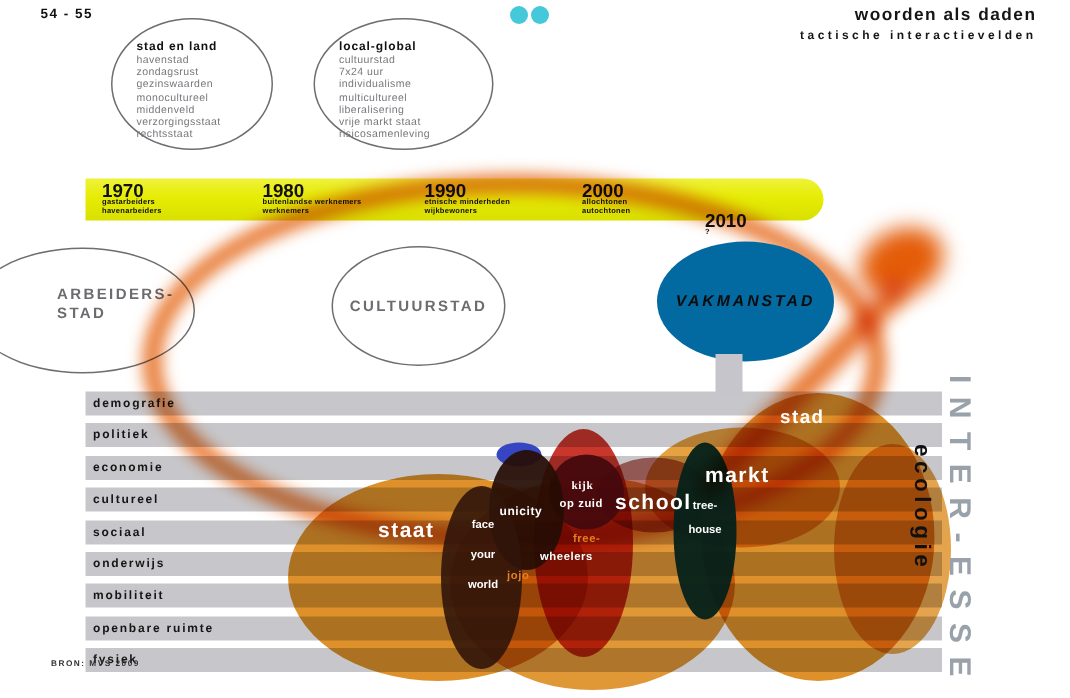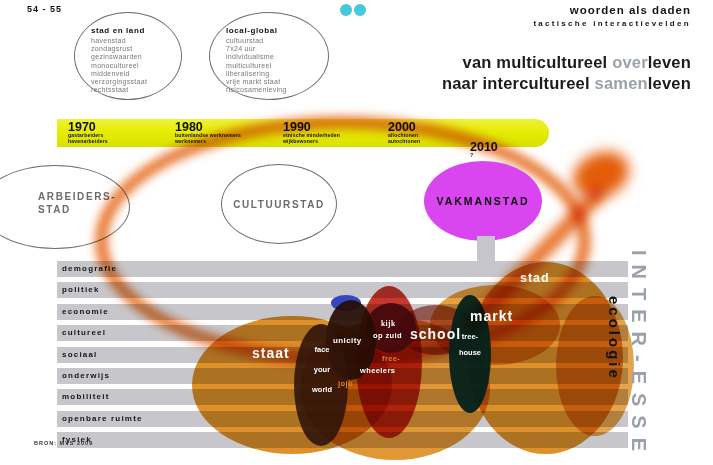--- a/index.html
+++ b/index.html
@@ -29,22 +29,22 @@
   .timeline{left:57px;top:119px;width:492px;height:28px;z-index:1;
             background:linear-gradient(180deg,#eef23a 0%,#e6ec04 45%,#d9e000 100%);
             border-radius:0 14px 14px 0;}
   .ygroup{position:absolute;top:2px;color:#111;}
   .ygroup .yr{font-size:12.5px;font-weight:bold;line-height:12px;}
   .ygroup .ysub{font-size:5px;font-weight:bold;line-height:5.8px;letter-spacing:.2px;}
 
   
   .city-outline{position:absolute;background:#fff;border:1.6px solid #6e6e72;border-radius:50%;z-index:2;}
   .city-label{color:#6b6c70;font-weight:bold;font-size:10px;letter-spacing:1.6px;}
-  .vakman{left:424px;top:161px;width:118px;height:80px;background:#d946ef;border-radius:50%;z-index:4;
-          display:flex;align-items:center;justify-content:center;}
+  .vakman{left:438px;top:161px;width:118px;height:80px;background:#0369a1;border-radius:50%;z-index:4;
+          display:flex;align-items:center;justify-content:center;font-style:italic;}
   .vakman span{color:#0c0c0c;font-weight:bold;font-size:10.5px;letter-spacing:2px;}
   .stem{left:477px;top:236px;width:18px;height:28px;background:#c5c5cb;z-index:4;}
 
   
   .ring{left:95px;top:116px;width:470px;height:224px;border-radius:50%;z-index:3;
         border:13px solid rgba(228,92,8,.8);filter:blur(5px);}
   .arrow-shaft{left:438px;top:252px;width:194px;height:15px;border-radius:8px;background:#e45c08;
                transform:rotate(-46deg);filter:blur(6px);opacity:.9;z-index:6;}
   .arrow-head{left:572px;top:153px;width:58px;height:44px;border-radius:50%;background:#e45c08;
               transform:rotate(-25deg);filter:blur(7px);z-index:6;}
@@ -81,24 +81,20 @@
 
   <div class="abs page-label">54 - 55</div>
   <div class="abs dot" style="left:340px;"></div>
   <div class="abs dot" style="left:354px;"></div>
 
   <div class="abs kicker">
     <div class="l1">woorden als daden</div>
     <div class="l2">tactische interactievelden</div>
   </div>
 
-  <div class="abs big-title">
-    <div><span>van multicultureel </span><span class="gray">over</span><span>leven</span></div>
-    <div><span>naar intercultureel </span><span class="gray">samen</span><span>leven</span></div>
-  </div>
 
   <div class="bubble" style="left:74px;top:12px;width:106px;height:86px;">
     <div class="inner">
       <div class="btitle">stad en land</div>
       <div class="bitem">havenstad</div>
       <div class="bitem">zondagsrust</div>
       <div class="bitem">gezinswaarden</div>
       <div class="bitem">monocultureel</div>
       <div class="bitem">middenveld</div>
       <div class="bitem">verzorgingsstaat</div>

